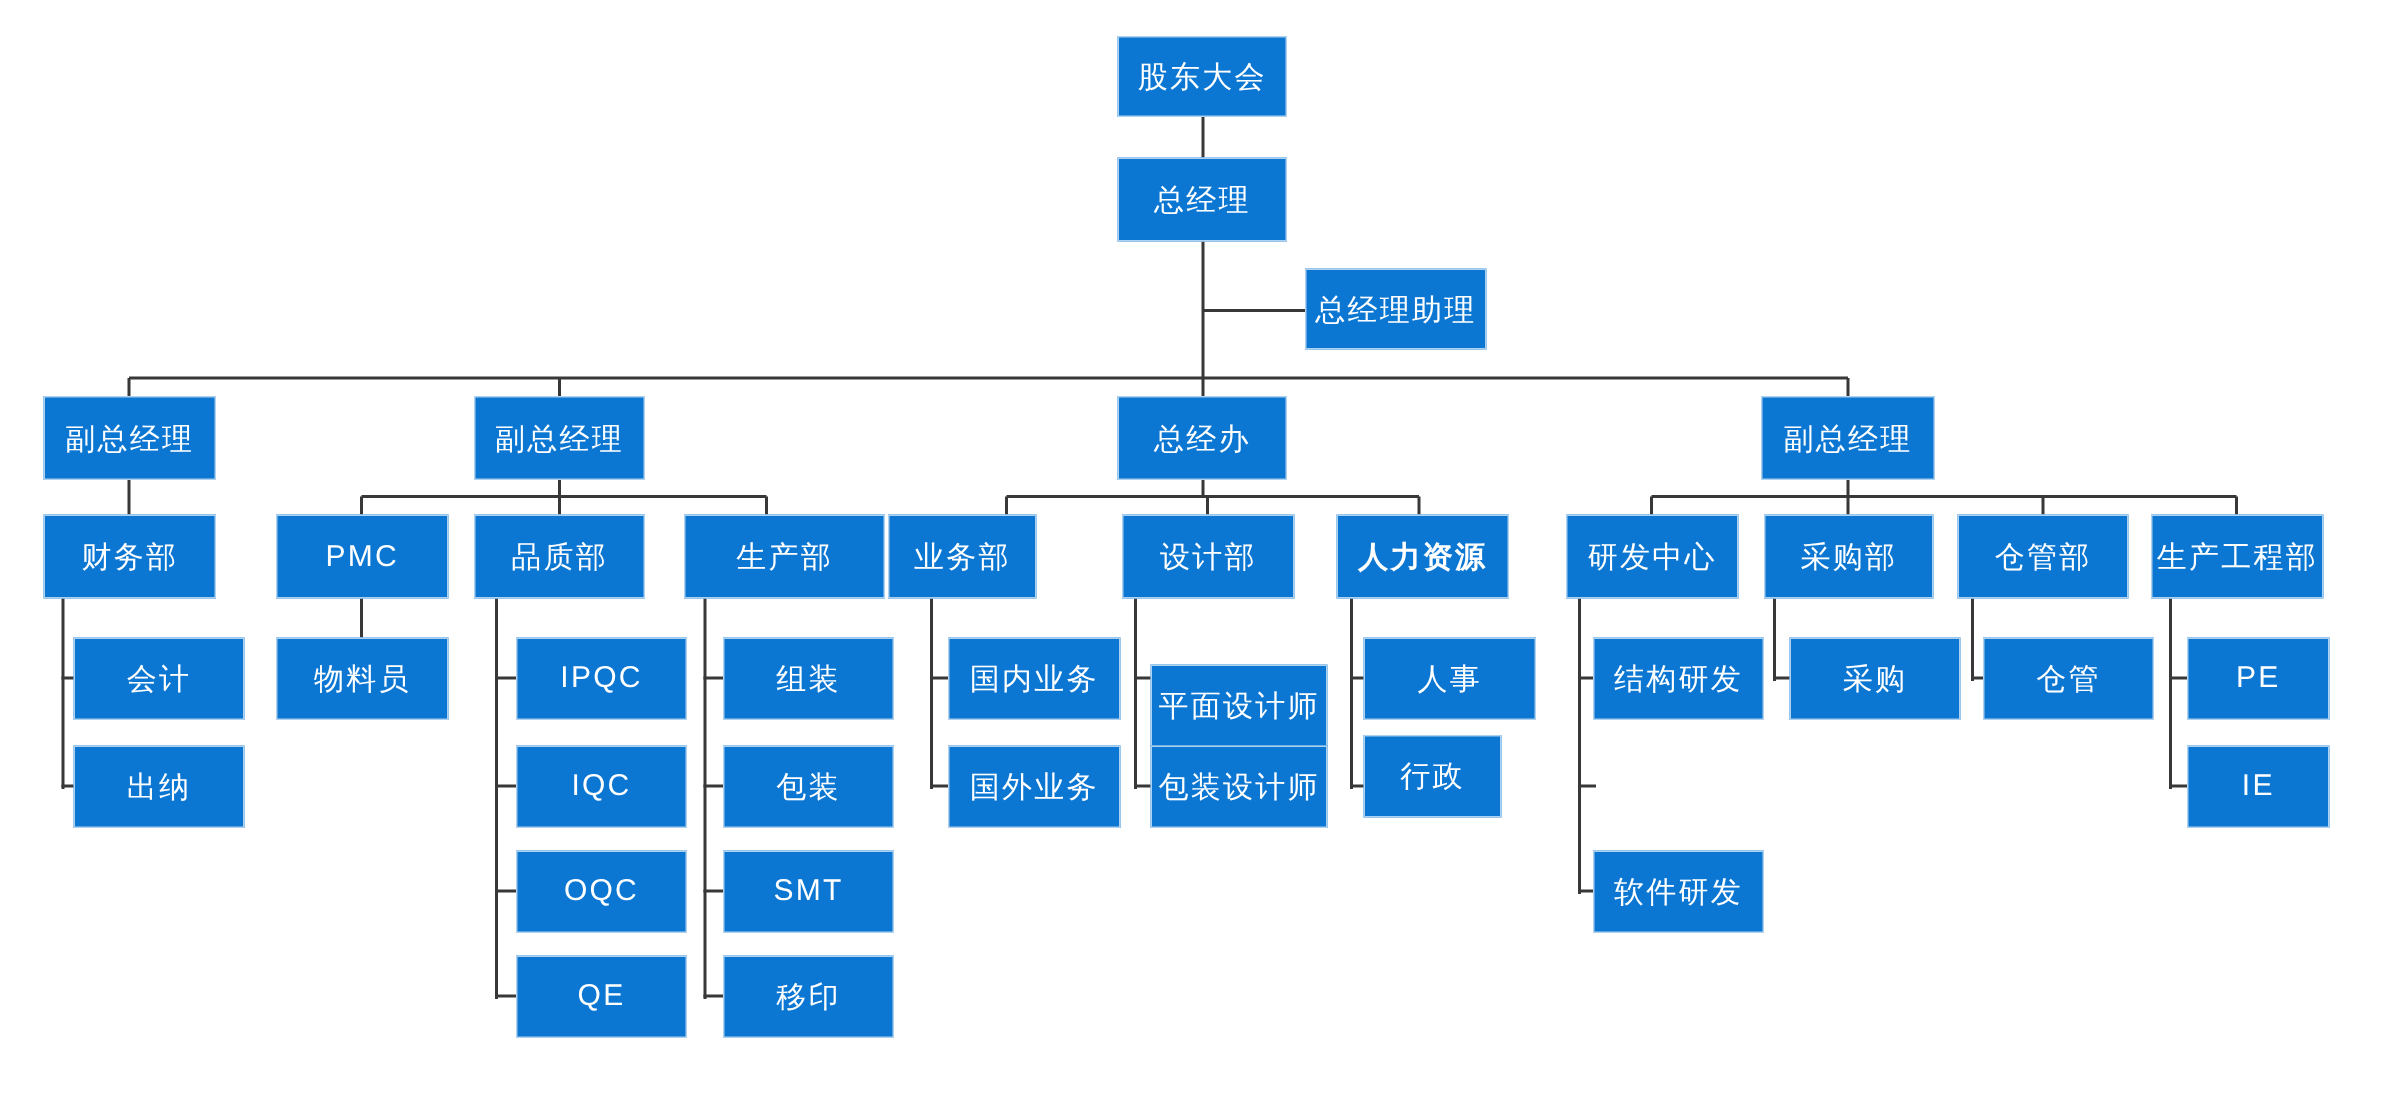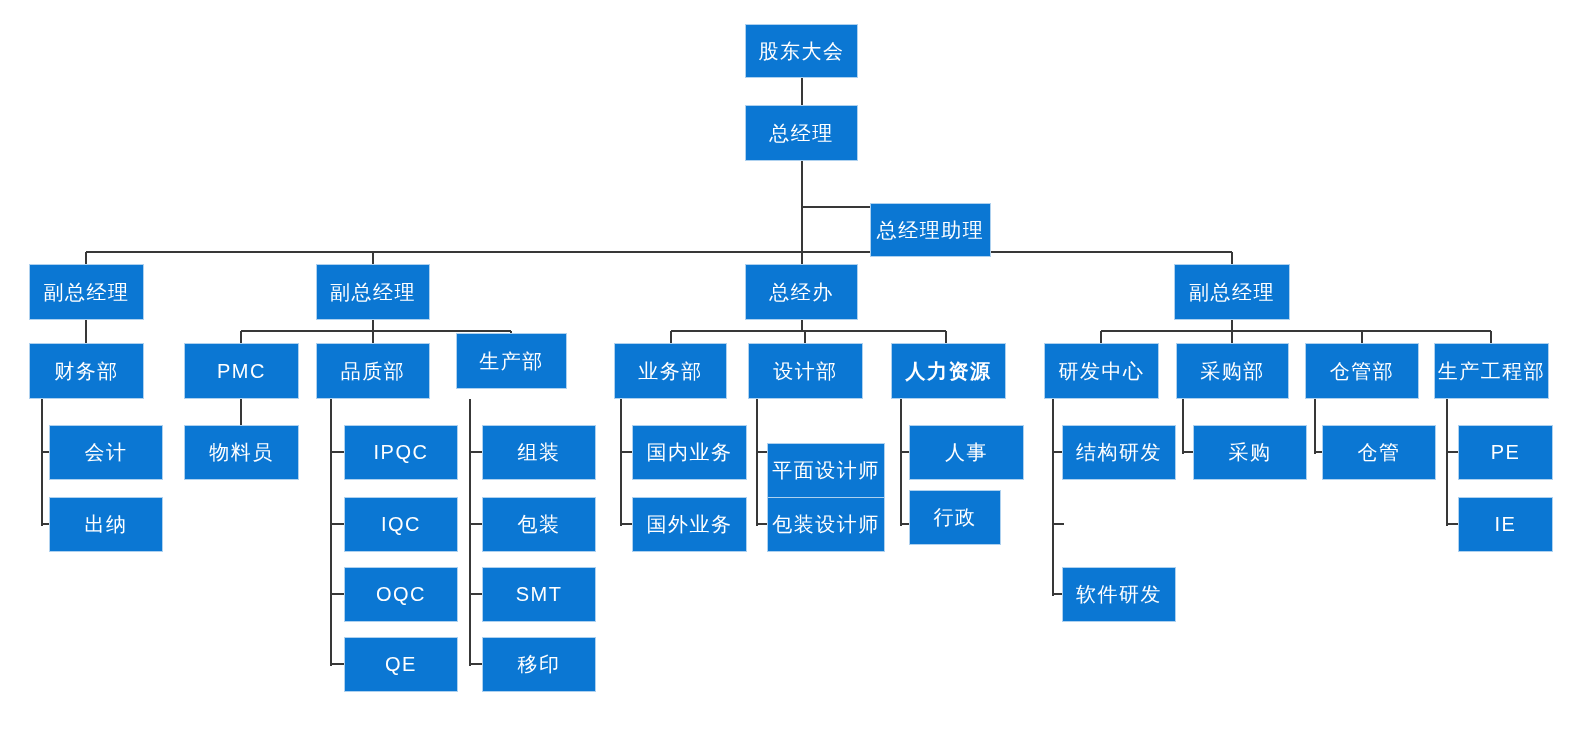--- a/index.html
+++ b/index.html
@@ -88,30 +88,30 @@
     <div class="line" style="left: 1052px; top: 593px; width: 12px; height: 2px;"></div>
     <div class="line" style="left: 1182px; top: 399px; width: 2px; height: 55px;"></div>
     <div class="line" style="left: 1182px; top: 451px; width: 13px; height: 2px;"></div>
     <div class="line" style="left: 1314px; top: 399px; width: 2px; height: 55px;"></div>
     <div class="line" style="left: 1314px; top: 451px; width: 10px; height: 2px;"></div>
     <div class="line" style="left: 1446px; top: 399px; width: 2px; height: 127px;"></div>
     <div class="line" style="left: 1446px; top: 451px; width: 14px; height: 2px;"></div>
     <div class="line" style="left: 1446px; top: 523px; width: 14px; height: 2px;"></div>
     <div class="node" style="left: 745px; top: 24px; width: 113px; height: 54px;">股东大会</div>
     <div class="node" style="left: 745px; top: 105px; width: 113px; height: 56px;">总经理</div>
-    <div class="node" style="left: 870px; top: 179px; width: 121px; height: 54px; margin-top: 24px;">总经理助理</div>
+    <div class="node" style="left: 870px; top: 179px; width: 121px; height: 54px;">总经理助理</div>
     <div class="node" style="left: 29px; top: 264px; width: 115px; height: 56px;">副总经理</div>
     <div class="node" style="left: 316px; top: 264px; width: 114px; height: 56px;">副总经理</div>
     <div class="node" style="left: 745px; top: 264px; width: 113px; height: 56px;">总经办</div>
     <div class="node" style="left: 1174px; top: 264px; width: 116px; height: 56px;">副总经理</div>
     <div class="node" style="left: 29px; top: 343px; width: 115px; height: 56px;">财务部</div>
     <div class="node" style="left: 316px; top: 343px; width: 114px; height: 56px;">品质部</div>
     <div class="node" style="left: 184px; top: 343px; width: 115px; height: 56px;">PMC</div>
-    <div class="node" style="left: 456px; top: 333px; width: 111px; height: 56px;">生产部</div>
-    <div class="node" style="left: 614px; top: 343px; width: 113px; height: 56px;">业务部</div>
+    <div class="node" style="left: 456px; top: 343px; width: 134px; height: 56px;">生产部</div>
+    <div class="node" style="left: 592px; top: 343px; width: 99px; height: 56px;">业务部</div>
     <div class="node" style="left: 748px; top: 343px; width: 115px; height: 56px;">设计部</div>
     <div class="node" style="left: 891px; top: 343px; width: 115px; height: 56px; font-weight: bold;">人力资源</div>
     <div class="node" style="left: 1044px; top: 343px; width: 115px; height: 56px;">研发中心</div>
     <div class="node" style="left: 1176px; top: 343px; width: 113px; height: 56px;">采购部</div>
     <div class="node" style="left: 1305px; top: 343px; width: 114px; height: 56px;">仓管部</div>
     <div class="node" style="left: 1434px; top: 343px; width: 115px; height: 56px;">生产工程部</div>
     <div class="node" style="left: 49px; top: 425px; width: 114px; height: 55px;">会计</div>
     <div class="node" style="left: 49px; top: 497px; width: 114px; height: 55px;">出纳</div>
     <div class="node" style="left: 184px; top: 425px; width: 115px; height: 55px;">物料员</div>
     <div class="node" style="left: 344px; top: 425px; width: 114px; height: 55px;">IPQC</div>

